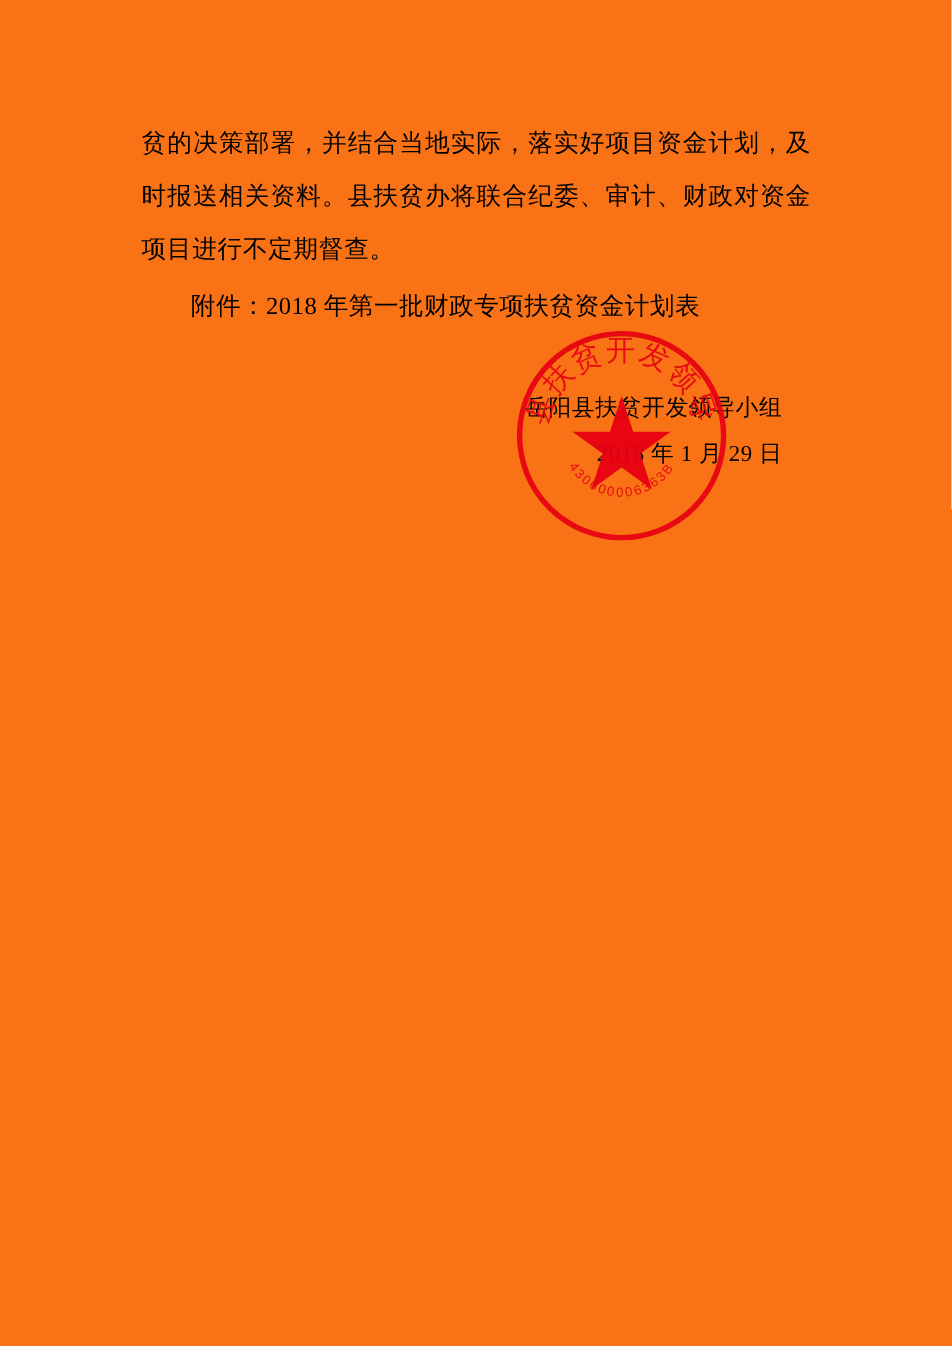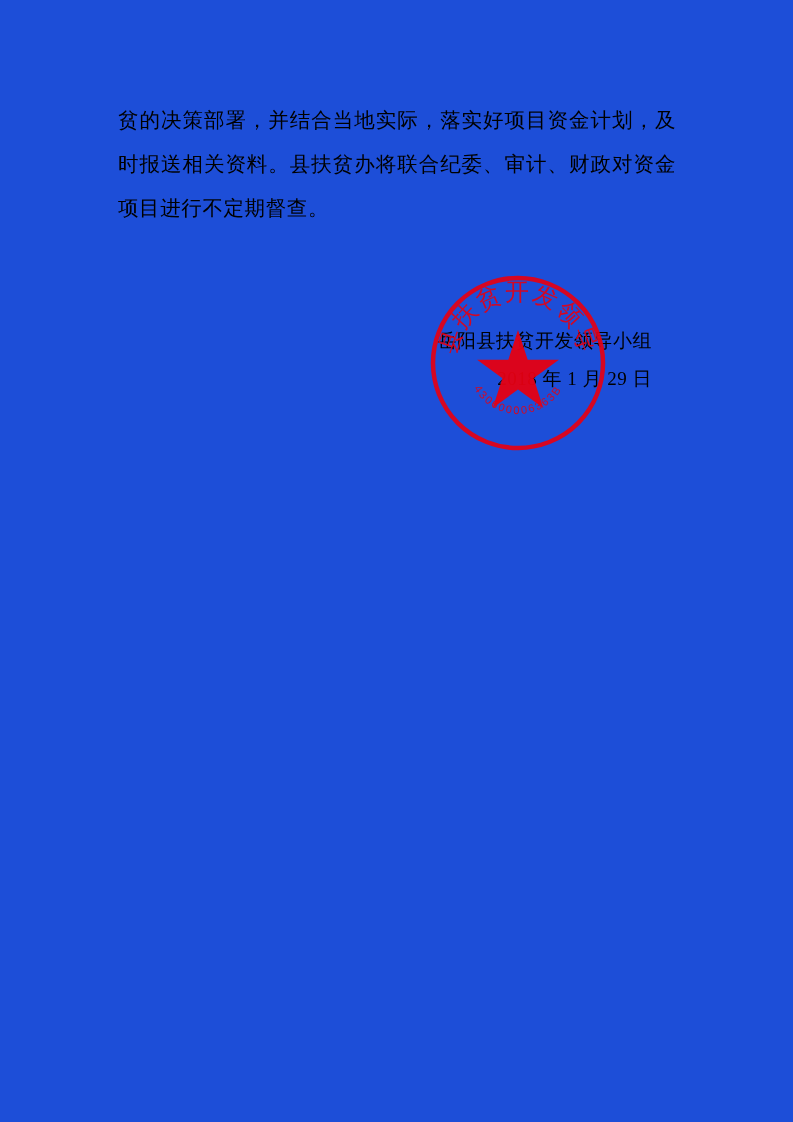--- a/index.html
+++ b/index.html
@@ -15,21 +15,21 @@
     color: #000000;
     overflow: hidden;
   }
 
   .page {
     position: absolute;
     left: 0;
     top: 0;
     width: 793px;
     height: 1122px;
-    background: #1d4ed8;
+    background: #f97316;
   }
 
   .body-text {
     position: absolute;
     left: 118px;
     top: 98px;
     width: 558px;
     font-size: 20.5px;
     line-height: 44px;
     letter-spacing: 0.6px;
@@ -87,20 +87,21 @@
 </style>
 </head>
 <body>
 
 <div class="page">
 
   <div class="body-text">
     <p>贫的决策部署，并结合当地实际，落实好项目资金计划，及时报送相关资料。县扶贫办将联合纪委、审计、财政对资金项目进行不定期督查。</p>
   </div>
 
+  <div class="attachment-line">附件：2018 年第一批财政专项扶贫资金计划表</div>
 
   <div class="signature-block">
     <span class="sig-line">岳阳县扶贫开发领导小组</span>
     <span class="sig-line">2018 年 1 月 29 日</span>
   </div>
 
   <div class="seal">
     <svg viewBox="0 0 178 178" xmlns="http://www.w3.org/2000/svg">
       <defs>
         <path id="arcTop" d="M 26,89 A 63,63 0 0 1 152,89" fill="none"></path>

